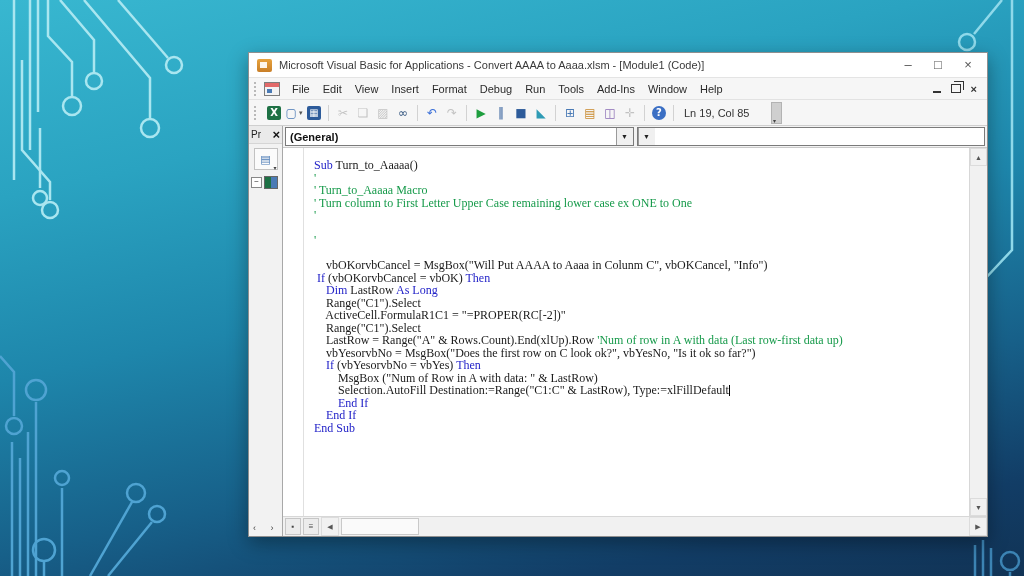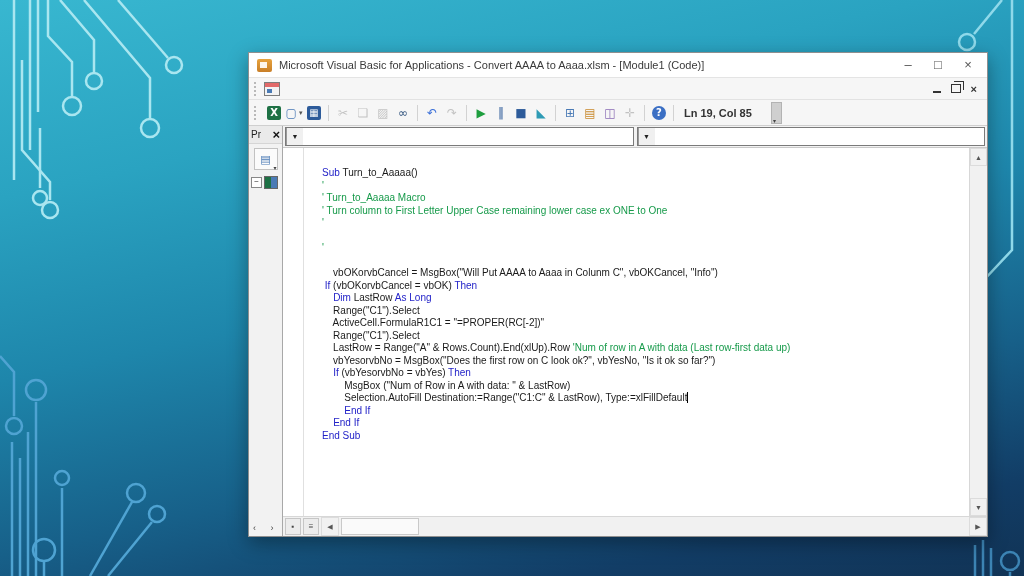--- a/index.html
+++ b/index.html
@@ -33,21 +33,21 @@
   .mdi-close{font-size:11px;font-weight:bold;color:#333;line-height:10px;}
   .toolbar{height:25px;background:#f6f6f6;border-top:1px solid #e2e2e2;border-bottom:1px solid #cfcfcf;
     display:flex;align-items:center;padding:0 4px;flex:none;position:relative;}
   .tb-btn{width:18px;height:18px;display:flex;align-items:center;justify-content:center;
     font-family:"DejaVu Sans",sans-serif;font-size:12px;margin:0 1px;flex:none;position:relative;}
   .tb-btn.boxed{width:14px;height:14px;margin:0 3px;font-size:10px;font-weight:bold;border-radius:2px;}
   .tb-btn.round{border-radius:50%;}
   .tb-btn.dis{opacity:.5;}
   .tb-dd{font-size:7px;color:#555;margin-left:2px;}
   .tb-sep{width:1px;height:16px;background:#d2d2d2;margin:0 4px;flex:none;}
-  .tb-status{margin-left:6px;color:#333;white-space:nowrap;font-weight:bold;}
+  .tb-status{margin-left:6px;color:#333;white-space:nowrap;}
   .tb-handle{position:absolute;left:522px;top:2px;width:9px;height:20px;background:#cfcfcf;border:1px solid #b3b3b3;}
   .tb-handle::after{content:"▾";position:absolute;left:1px;bottom:-1px;font-size:6px;color:#444;}
   
   .main{flex:1;display:flex;min-height:0;}
   .project-panel{width:33px;flex:none;background:#f2f2f2;border-right:1px solid #a8a8a8;position:relative;}
   .pp-header{height:17px;display:flex;align-items:center;border-bottom:1px solid #d5d5d5;padding:0 2px;background:#eaeaea;}
   .pp-title{font-size:10px;color:#222;flex:1;overflow:hidden;white-space:nowrap;}
   .pp-close{font-weight:bold;font-size:13px;color:#111;line-height:12px;}
   .pp-btn{width:22px;height:20px;margin:4px auto 2px auto;border:1px solid #c2c2c2;background:#fbfbfb;
     display:flex;align-items:center;justify-content:center;color:#4a7ab5;font-family:"DejaVu Sans",sans-serif;font-size:11px;position:relative;}
@@ -58,22 +58,22 @@
   .pp-chevrons{position:absolute;bottom:3px;left:4px;font-size:9px;color:#444;letter-spacing:6px;}
   .code-col{flex:1;display:flex;flex-direction:column;min-width:0;background:#fff;}
   .combo-row{height:19px;display:flex;gap:3px;padding:1px 2px;background:#f2f2f2;border-bottom:1px solid #c9c9c9;flex:none;}
   .combo{flex:1;background:#fff;border:1px solid #7a7a7a;display:flex;align-items:center;min-width:0;}
   .combo-text{flex:1;font-size:11px;font-weight:bold;color:#111;padding-left:4px;white-space:nowrap;overflow:hidden;}
   .combo-btn{width:16px;height:100%;flex:none;background:#f0f0f0;border-left:1px solid #9a9a9a;
     display:flex;align-items:center;justify-content:center;font-size:7px;color:#222;}
   .code-area{flex:1;display:flex;min-height:0;position:relative;}
   .code-margin{width:20px;flex:none;background:#ffffff;border-right:1px solid #e0e0e0;}
   .code-scroll{flex:1;overflow:hidden;position:relative;}
-  .code-pre{margin:16px;padding:3px 0 0 2px;font-family:Liberation Sans, sans-serif;
-    font-size:10px;line-height:12.5px;color:#1a1a1a;}
+  .code-pre{margin:8px;padding:3px 0 0 2px;font-family:Liberation Serif, serif;
+    font-size:12px;line-height:12.5px;color:#1a1a1a;}
   .code-line{white-space:pre;height:12.5px;}
   .seg-kw{color:#2323c8;}
   .seg-cm{color:#169a4a;}
   .seg-tx{color:#1a1a1a;}
   .seg-caret{display:inline-block;width:1px;height:11px;background:#000;vertical-align:-2px;}
   .vscroll{width:17px;flex:none;background:#f1f1f1;border-left:1px solid #d7d7d7;display:flex;flex-direction:column;justify-content:space-between;}
   .scroll-btn{height:16px;background:#f1f1f1;border:1px solid #dcdcdc;display:flex;align-items:center;justify-content:center;
     font-size:7px;color:#555;}
   .hscroll-row{height:19px;flex:none;background:#f1f1f1;border-top:1px solid #d7d7d7;display:flex;align-items:center;}
   .view-btn{width:14px;height:15px;border:1px solid #c6c6c6;background:#ececec;margin-left:2px;
@@ -148,20 +148,33 @@
       <span class="win-controls">
         <span class="win-btn">–</span>
         <span class="win-btn">□</span>
         <span class="win-btn">×</span>
       </span>
     </div>
 
     <div class="menubar">
       <span class="drag-dots"></span>
       <span class="module-icon"></span>
+      <span id="menus" style="display:flex;">
+          <span class="menu-item">File</span>
+          <span class="menu-item">Edit</span>
+          <span class="menu-item">View</span>
+          <span class="menu-item">Insert</span>
+          <span class="menu-item">Format</span>
+          <span class="menu-item">Debug</span>
+          <span class="menu-item">Run</span>
+          <span class="menu-item">Tools</span>
+          <span class="menu-item">Add-Ins</span>
+          <span class="menu-item">Window</span>
+          <span class="menu-item">Help</span>
+        </span>
       <span class="mdi-controls">
         <span class="mdi-min"></span>
         <span class="mdi-restore"></span>
         <span class="mdi-close">×</span>
       </span>
     </div>
 
     <div class="toolbar">
       <span class="drag-dots"></span>
       <span id="toolbar-icons" style="display:flex;align-items:center;">
@@ -204,20 +217,21 @@
         <div class="pp-tree">
           <span class="pp-minus">−</span>
           <span class="pp-book"></span>
         </div>
         <div class="pp-chevrons">‹ ›</div>
       </div>
 
       <div class="code-col">
         <div class="combo-row">
           <div class="combo">
+            <span class="combo-text">(General)</span>
             <span class="combo-btn">▼</span>
           </div>
           <div class="combo">
             <span class="combo-btn">▼</span>
           </div>
         </div>
 
         <div class="code-area">
           <div class="code-margin"></div>
           <div class="code-scroll">

